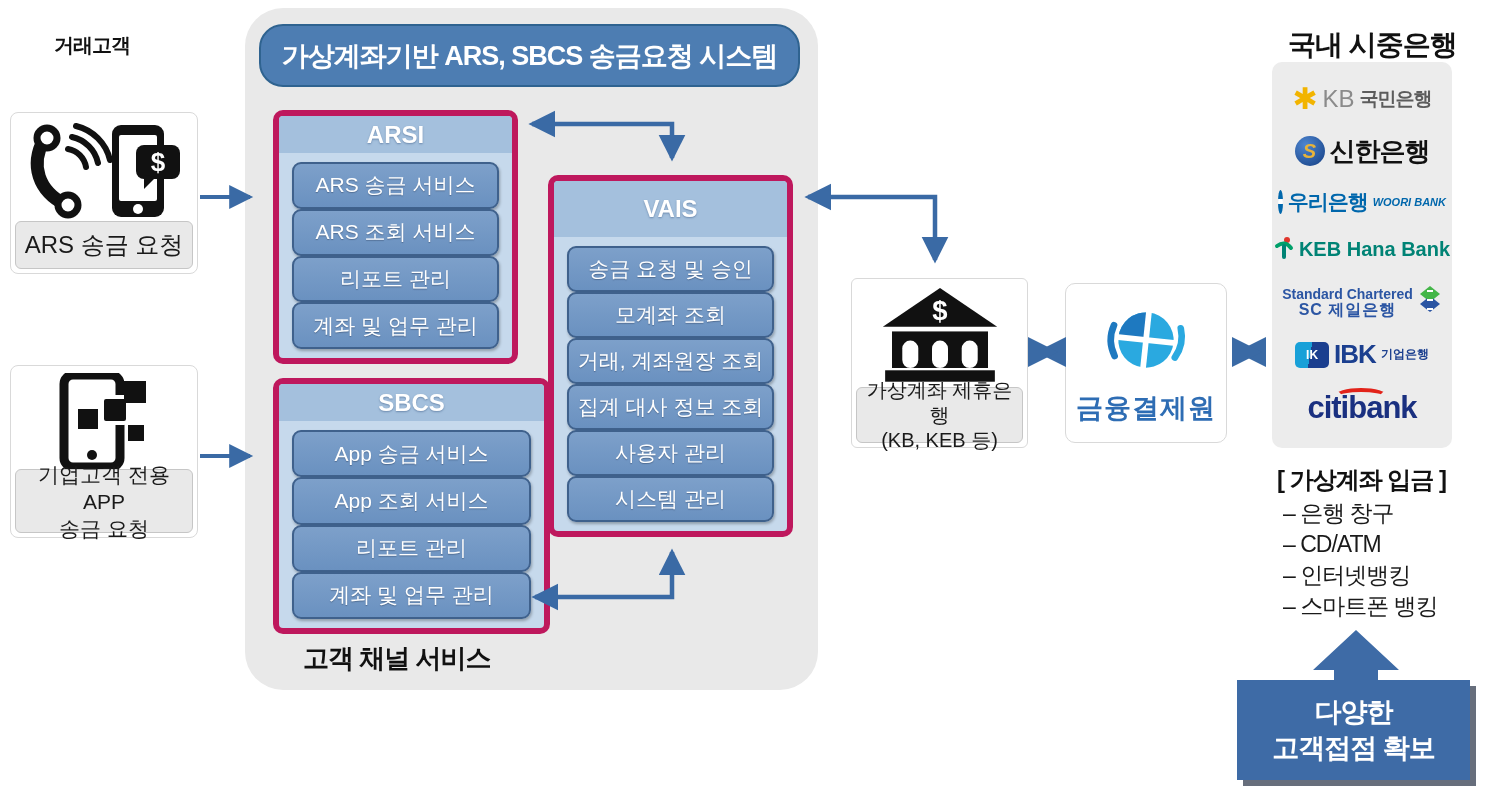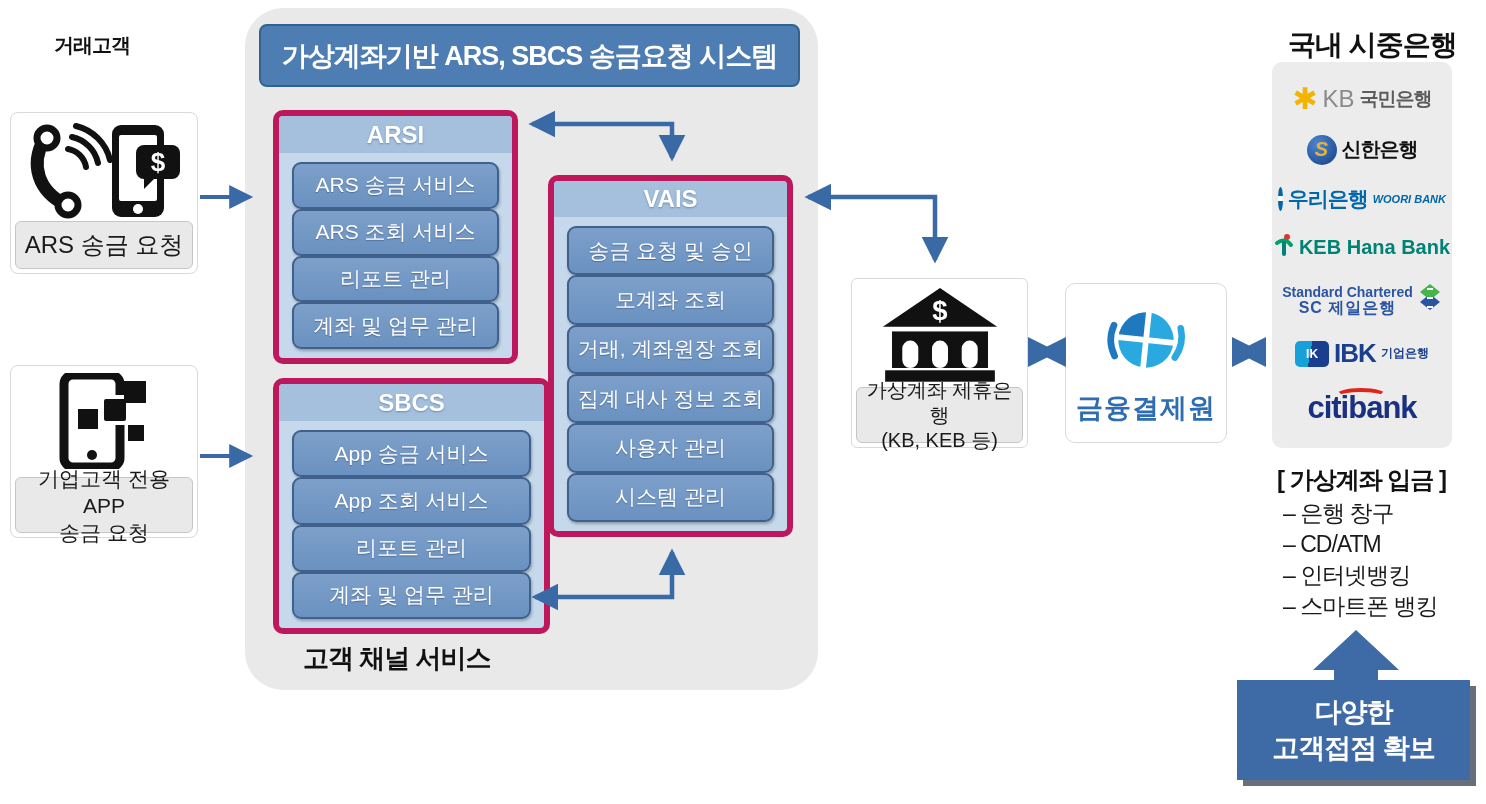--- a/index.html
+++ b/index.html
@@ -10,66 +10,66 @@
 
   
   .cust-title { left:46px; top:32px; font-size:20px; font-weight:bold; color:#111; letter-spacing:-1px;margin-left:8px; }
   .white-card { background:#fff; border:1px solid #d9d9d9; border-radius:8px; }
   .card-label { position:absolute; left:4px; right:4px; bottom:4px; background:#e9e9e9;
     border:1px solid #c6c6c6; border-radius:6px; display:flex; align-items:center; justify-content:center;
     flex-direction:column; color:#1a1a1a; text-align:center; }
   #ars-card   { left:10px; top:112px; width:188px; height:162px; }
   #ars-card .card-label { height:48px; font-size:24px; }
   #app-card   { left:10px; top:365px; width:188px; height:173px; }
-  #app-card .card-label { height:56px; font-size:21px; line-height:27px; }
+  #app-card .card-label { height:64px; font-size:21px; line-height:27px; }
   .icon-zone { position:absolute; left:0; right:0; top:4px; display:flex; align-items:center; justify-content:center; }
 
   
   #sys-container { left:245px; top:8px; width:573px; height:682px; background:#e9e9e9; border-radius:38px; }
   #sys-title { left:259px; top:24px; width:541px; height:63px; background:#4d7db2; border:2px solid #2f6390;
-    border-radius:8px; display:flex; align-items:center; justify-content:center; color:#fff;
+    border-radius:24px; display:flex; align-items:center; justify-content:center; color:#fff;
     font-size:27px; font-weight:bold; letter-spacing:-1px; }
   .channel-caption { left:303px; top:641px; font-size:26px; font-weight:bold; color:#111; letter-spacing:-1px; }
 
   
   .module { position:absolute; background:#c6d9ec; border:6px solid #be185d; border-radius:10px; overflow:hidden;
     display:flex; flex-direction:column; }
   .module-head { background:#a4c0dd; color:#fff; font-weight:bold; font-size:24px; text-align:center;
     flex:0 0 auto; display:flex; align-items:center; justify-content:center;
     text-shadow:0 1px 2px rgba(70,100,140,.6); }
   .module-body { flex:1; display:flex; flex-direction:column; padding:9px 13px; }
   .mrow { flex:1; background:linear-gradient(#7da0ca,#6a91c0); border:2px solid #3f618c; border-radius:9px;
     color:#fff; font-size:21px; display:flex; align-items:center; justify-content:center;
     box-shadow:1px 2px 3px rgba(0,0,0,.28); text-shadow:0 1px 1px rgba(50,70,100,.5); white-space:nowrap; }
   #mod-arsi { left:273px; top:110px; width:245px; height:254px; }
   #mod-arsi .module-head { height:37px; }
   #mod-sbcs { left:273px; top:378px; width:277px; height:256px; }
   #mod-sbcs .module-head { height:37px; }
   #mod-vais { left:548px; top:175px; width:245px; height:362px; }
-  #mod-vais .module-head { height:36px; }
+  #mod-vais .module-head { height:56px; }
 
   
   #partner-card { left:851px; top:278px; width:177px; height:170px; border-radius:6px; }
   #partner-card .card-label { height:56px; font-size:20px; line-height:25px; }
   #kftc-card { left:1065px; top:283px; width:162px; height:160px; border-radius:10px;
     display:flex; flex-direction:column; align-items:center; justify-content:center; gap:4px; }
   .kftc-name { color:#2e6db4; font-size:27px; font-weight:bold; letter-spacing:1px; }
 
   
   .banks-title { left:1288px; top:26px; font-size:28px; font-weight:bold; color:#111; letter-spacing:-1px; }
   #banks-panel { left:1272px; top:62px; width:180px; height:386px; background:#ececec; border-radius:10px;
     display:flex; flex-direction:column; justify-content:space-around; padding:12px 6px; }
   .bank-row { display:flex; align-items:center; justify-content:center; gap:5px; white-space:nowrap; }
   .kb-mark { color:#f2b400; font-size:30px; font-weight:bold; line-height:1; }
   .kb-kb { color:#8b8b8b; font-size:24px; letter-spacing:0; }
   .kb-name { color:#5c5c5c; font-size:19px; font-weight:bold; letter-spacing:-1px; }
   .shinhan-globe { width:30px; height:30px; border-radius:50%;
     background:radial-gradient(circle at 35% 30%, #4f86d0, #123d82); color:#e8b33a; font-weight:bold;
     font-size:20px; font-style:italic; display:flex; align-items:center; justify-content:center; }
-  .shinhan-name { color:#111; font-size:20px; font-weight:bold; letter-spacing:-1px;text-align:center; }
+  .shinhan-name { color:#111; font-size:26px; font-weight:bold; letter-spacing:-1px;text-align:center; }
   .woori-mark { width:24px; height:24px; border-radius:50%; background:#0067ac; position:relative; overflow:hidden; }
   .woori-mark::after { content:""; position:absolute; left:0; right:0; top:9px; height:5px; background:#fff; }
   .woori-name { color:#0067ac; font-size:21px; font-weight:bold; letter-spacing:-1px; }
   .woori-en { color:#0067ac; font-size:11px; font-weight:bold; font-style:italic; }
   .hana-name { color:#008375; font-size:20px; font-weight:bold; }
   .ibk-mark { width:34px; height:26px; border-radius:5px; background:linear-gradient(100deg,#18a0d8 45%,#1b3f8f 45%);
     color:#fff; font-size:12px; font-weight:bold; display:flex; align-items:center; justify-content:center; }
   .ibk-name { color:#1b3f8f; font-size:26px; font-weight:bold; letter-spacing:-1px; }
   .ibk-sub { color:#1b3f8f; font-size:12px; font-weight:bold; }
   .sc-text { text-align:center; color:#2b55a3; line-height:16px; }

